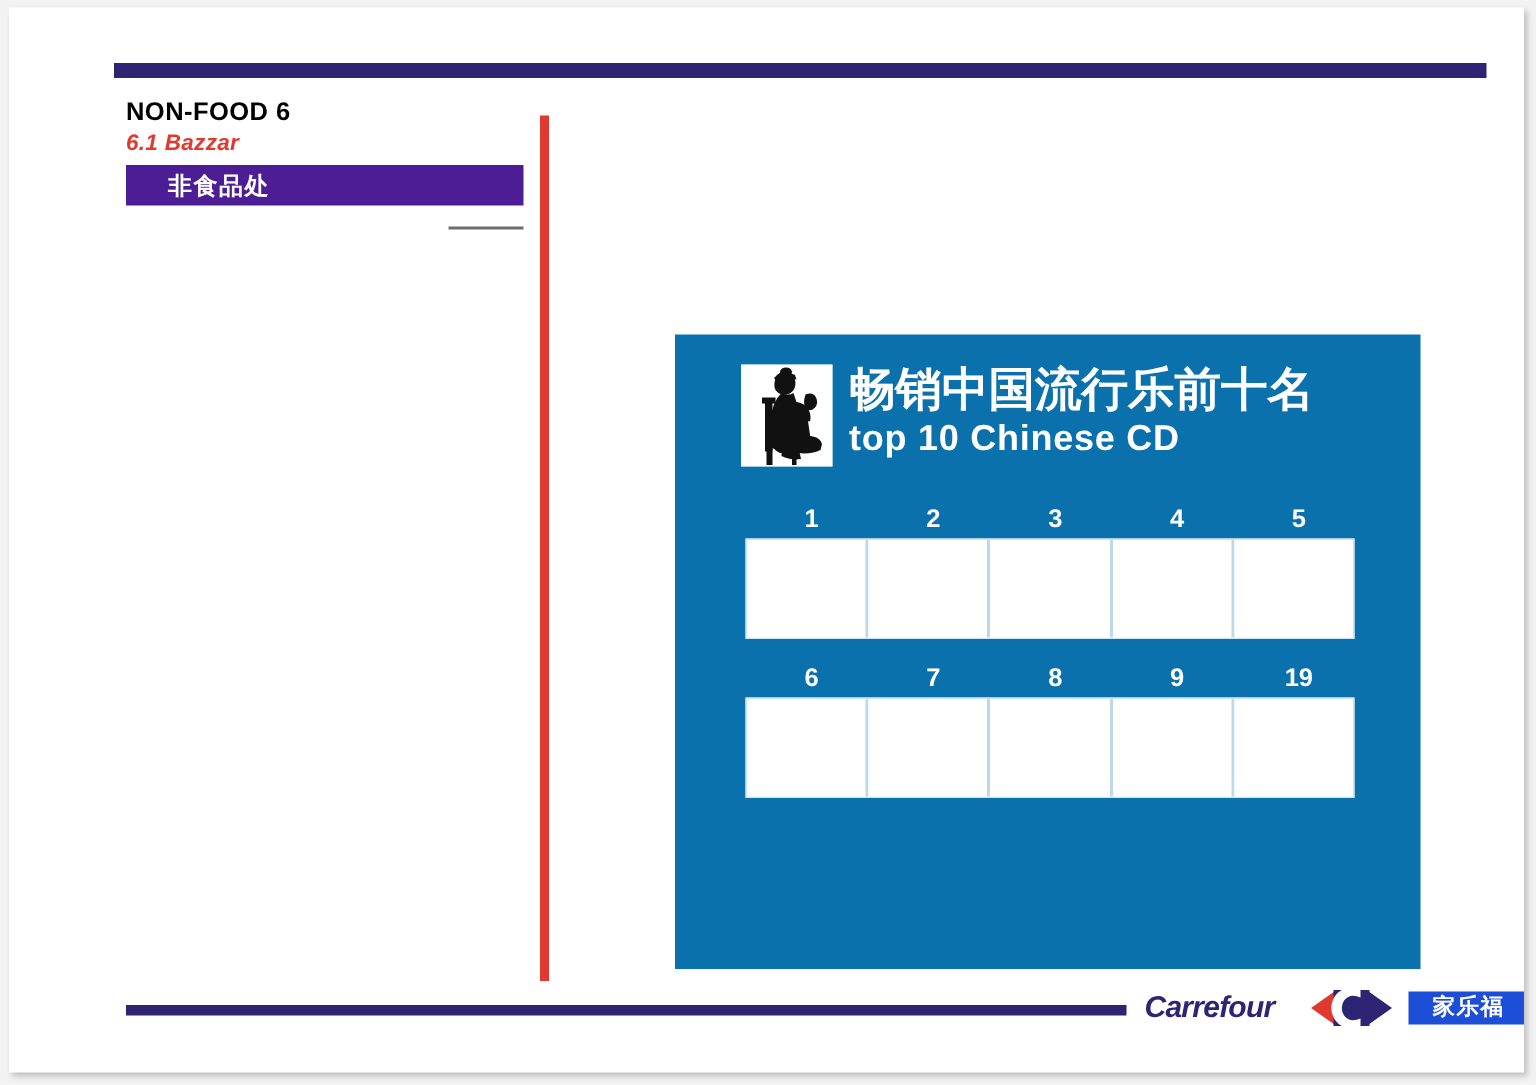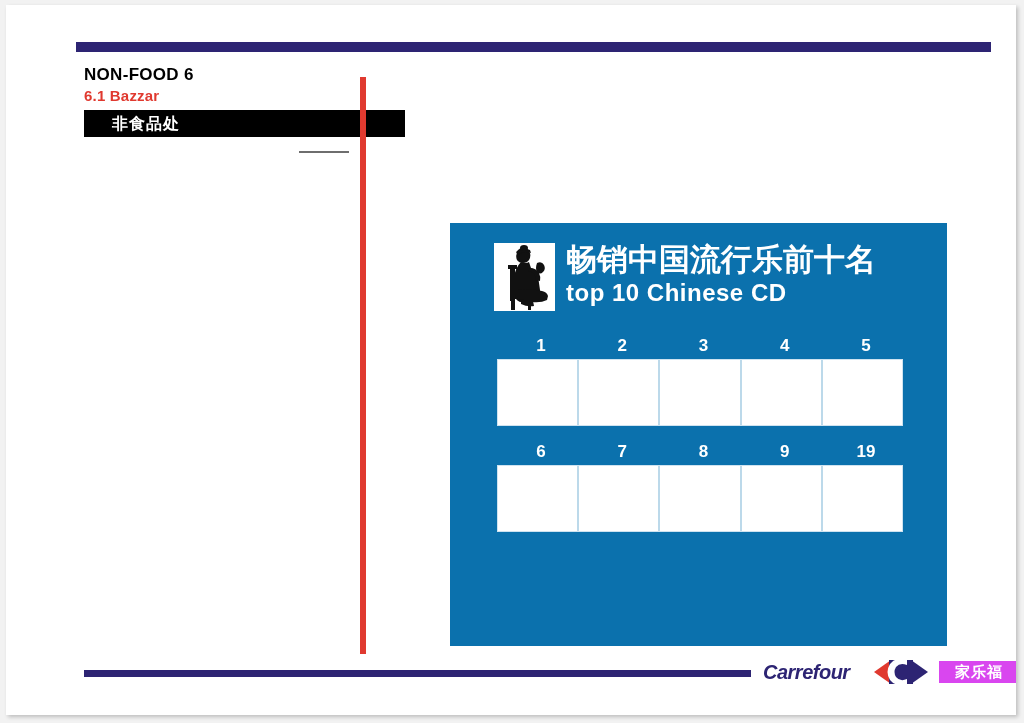--- a/index.html
+++ b/index.html
@@ -48,28 +48,29 @@
   }
   .hdr-sub {
     position: absolute;
     left: 78px;
     top: 82px;
     font-size: 15px;
     font-weight: bold;
     letter-spacing: 0.2px;
     color: #e0392f;
     white-space: nowrap;
+    font-style: italic;
   }
   .dept-band {
     position: absolute;
     left: 78px;
     top: 105px;
-    width: 321px;
+    width: 265px;
     height: 27px;
-    background: #000000;
+    background: #4c1d95;
   }
   .dept-band .dept-label {
     position: absolute;
     left: 28px;
     top: 4px;
     font-size: 16px;
     font-weight: bold;
     color: #ffffff;
     letter-spacing: 1px;
     white-space: nowrap;
@@ -218,21 +219,21 @@
     top: 1px;
     width: 54px;
     height: 26px;
   }
   .logo-cn {
     position: absolute;
     left: 176px;
     top: 3px;
     width: 80px;
     height: 22px;
-    background: #d946ef;
+    background: #1d4ed8;
   }
   .logo-cn span {
     display: block;
     text-align: center;
     font-size: 15px;
     font-weight: bold;
     color: #ffffff;
     line-height: 22px;
     letter-spacing: 1px;
     white-space: nowrap;

